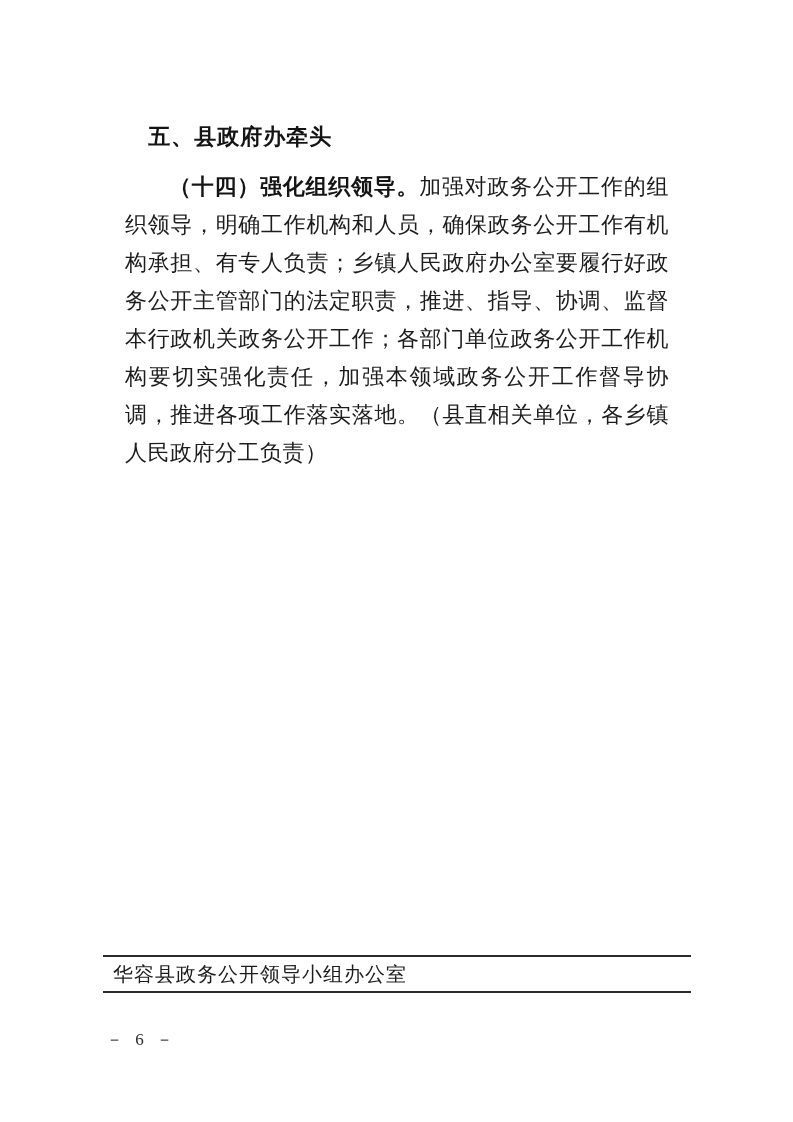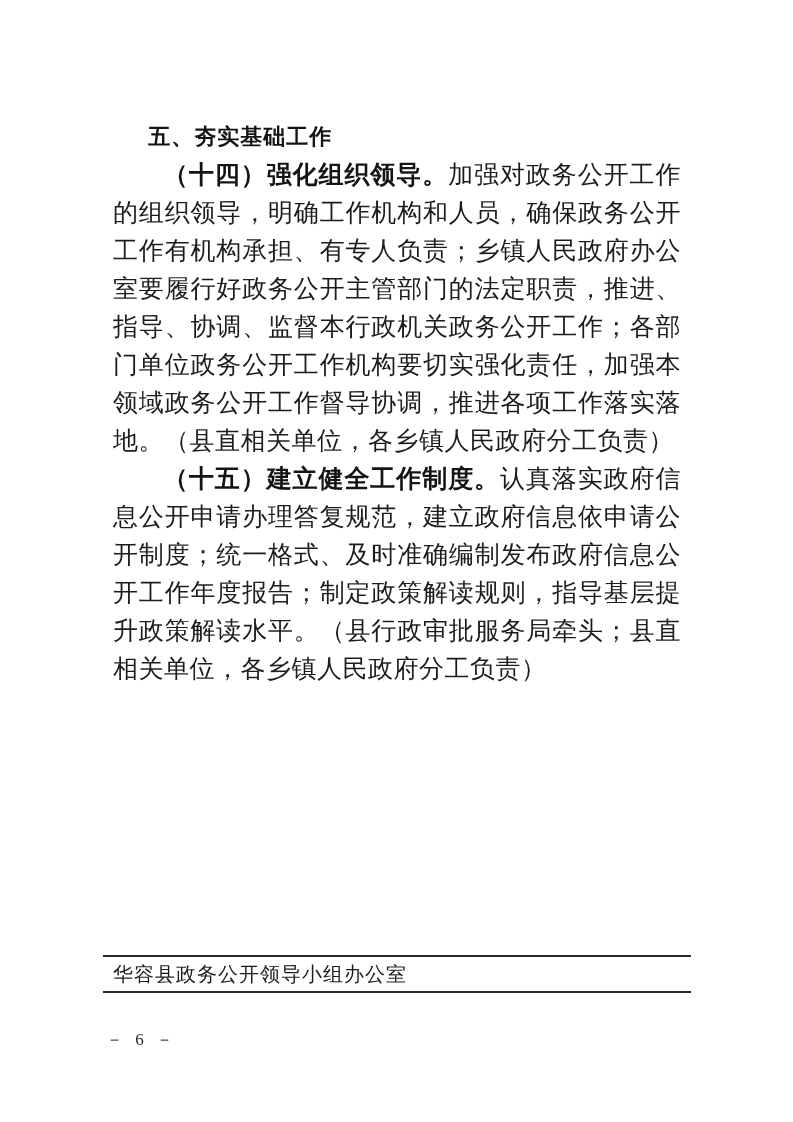--- a/index.html
+++ b/index.html
@@ -26,22 +26,22 @@
     margin: 0;
     font-family: "Liberation Sans", "DejaVu Sans", sans-serif;
     font-weight: 700;
     font-size: 22px;
     line-height: 38px;
     text-indent: 1.6em;
     letter-spacing: 1px;
     color: #141414;
   }
   .para {
-    margin: 0;
-    font-size: 25px;
+    margin: 12px;
+    font-size: 22px;
     line-height: 38px;
     text-indent: 2em;
     text-align: justify;
     text-justify: inter-character;
     letter-spacing: 0.5px;
     color: #1c1c1c;
   }
   .para .lead {
     font-weight: 700;
     color: #141414;
@@ -78,25 +78,24 @@
     color: #2b2b2b;
   }
 </style>
 </head>
 <body>
 
 <div class="page">
 
   <div class="content">
 
-    <h1 class="section-heading">五、夯实基础工作</h1>
+    <h1 class="section-heading">五、县政府办牵头</h1>
 
     <p class="para"><span class="lead">（十四）强化组织领导。</span><span>加强对政务公开工作的组织领导，明确工作机构和人员，确保政务公开工作有机构承担、有专人负责；乡镇人民政府办公室要履行好政务公开主管部门的法定职责，推进、指导、协调、监督本行政机关政务公开工作；各部门单位政务公开工作机构要切实强化责任，加强本领域政务公开工作督导协调，推进各项工作落实落地。（县直相关单位，各乡镇人民政府分工负责）</span></p>
 
-    <p class="para"><span class="lead">（十五）建立健全工作制度。</span><span>认真落实政府信息公开申请办理答复规范，建立政府信息依申请公开制度；统一格式、及时准确编制发布政府信息公开工作年度报告；制定政策解读规则，指导基层提升政策解读水平。（县行政审批服务局牵头；县直相关单位，各乡镇人民政府分工负责）</span></p>
 
 
   </div>
 
   <div class="footer-rule top"></div>
 
   <div class="footer-row">
     <span>华容县政务公开领导小组办公室</span>
   </div>
 

